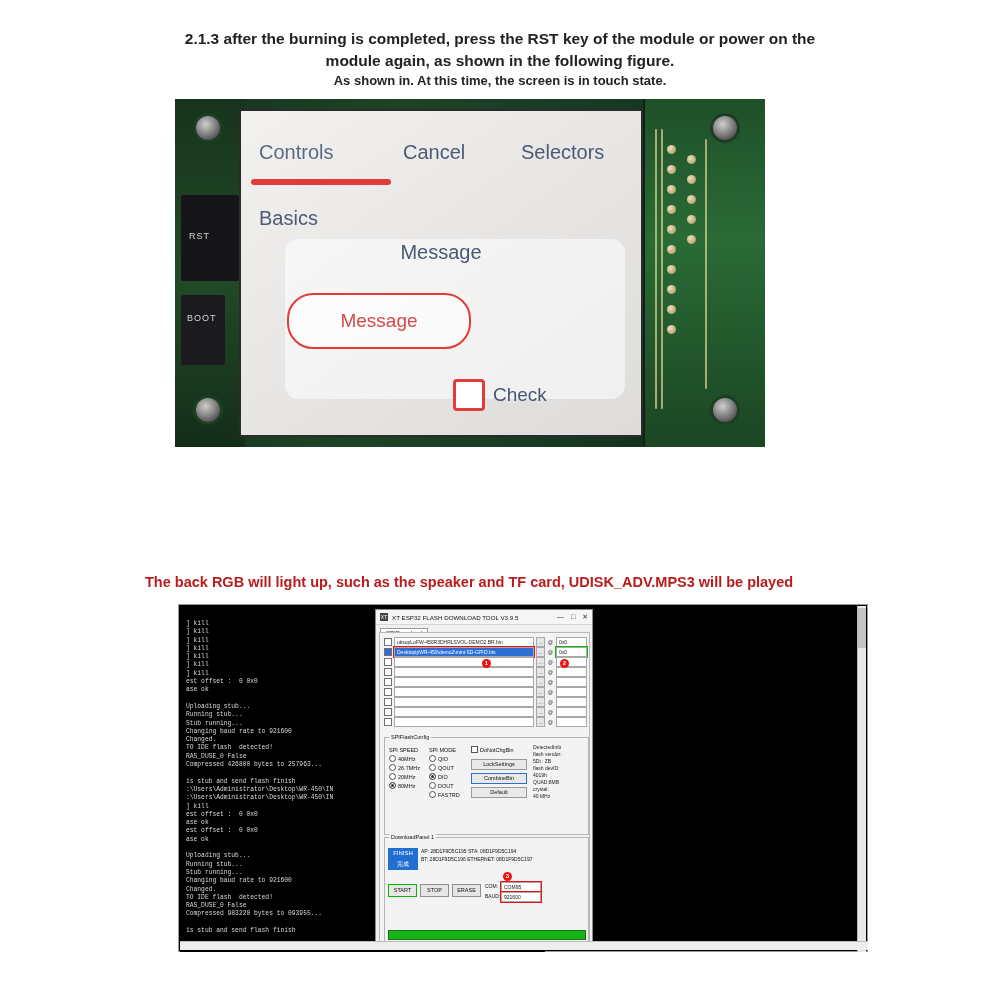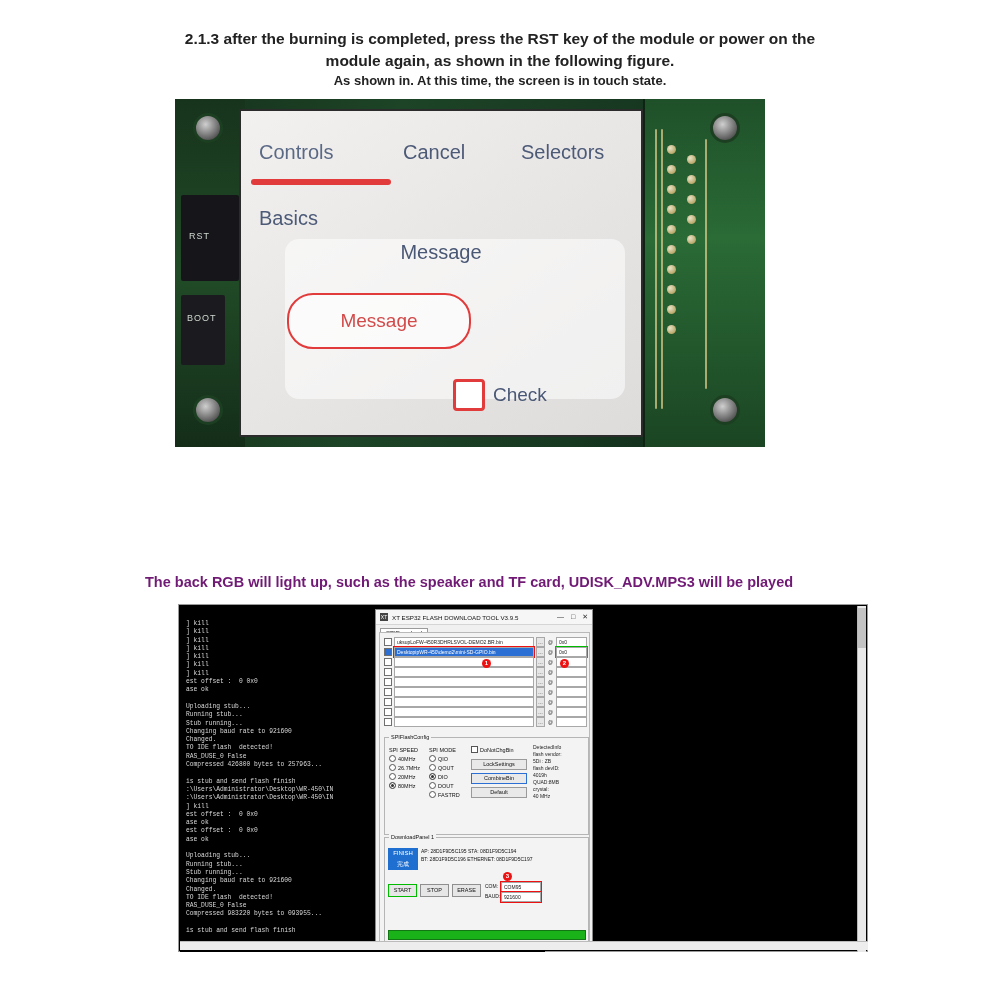--- a/index.html
+++ b/index.html
@@ -121,21 +121,21 @@
     box-sizing:border-box;
   }
 
   
   .s2-head{
     position:absolute;left:145px;top:534px;width:720px;
     font-size:14.5px;font-weight:bold;line-height:21px;color:#222;
   }
   .s2-head2{
     position:absolute;left:145px;top:572px;width:760px;
-    font-size:14.5px;font-weight:bold;line-height:21px;color:#701a75;
+    font-size:14.5px;font-weight:bold;line-height:21px;color:#b91c1c;
   }
 
   
   .shot{
     position:absolute;left:178px;top:604px;width:690px;height:348px;
     background:#000;border:1px solid #9a9a9a;box-sizing:border-box;
   }
   .console{
     position:absolute;left:1px;top:1px;width:365px;height:346px;background:#000;
     color:#d9d9d9;font-family:"Liberation Mono", monospace;font-size:6.3px;

